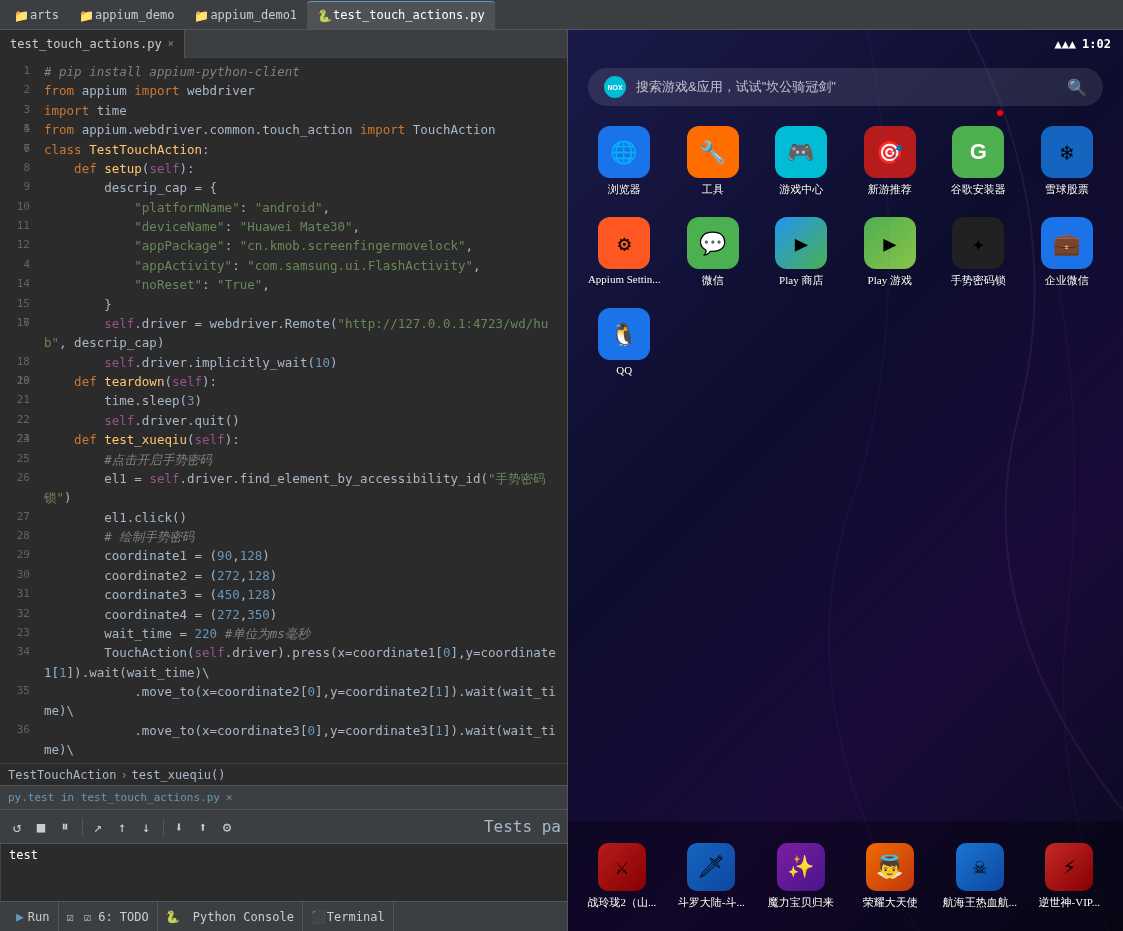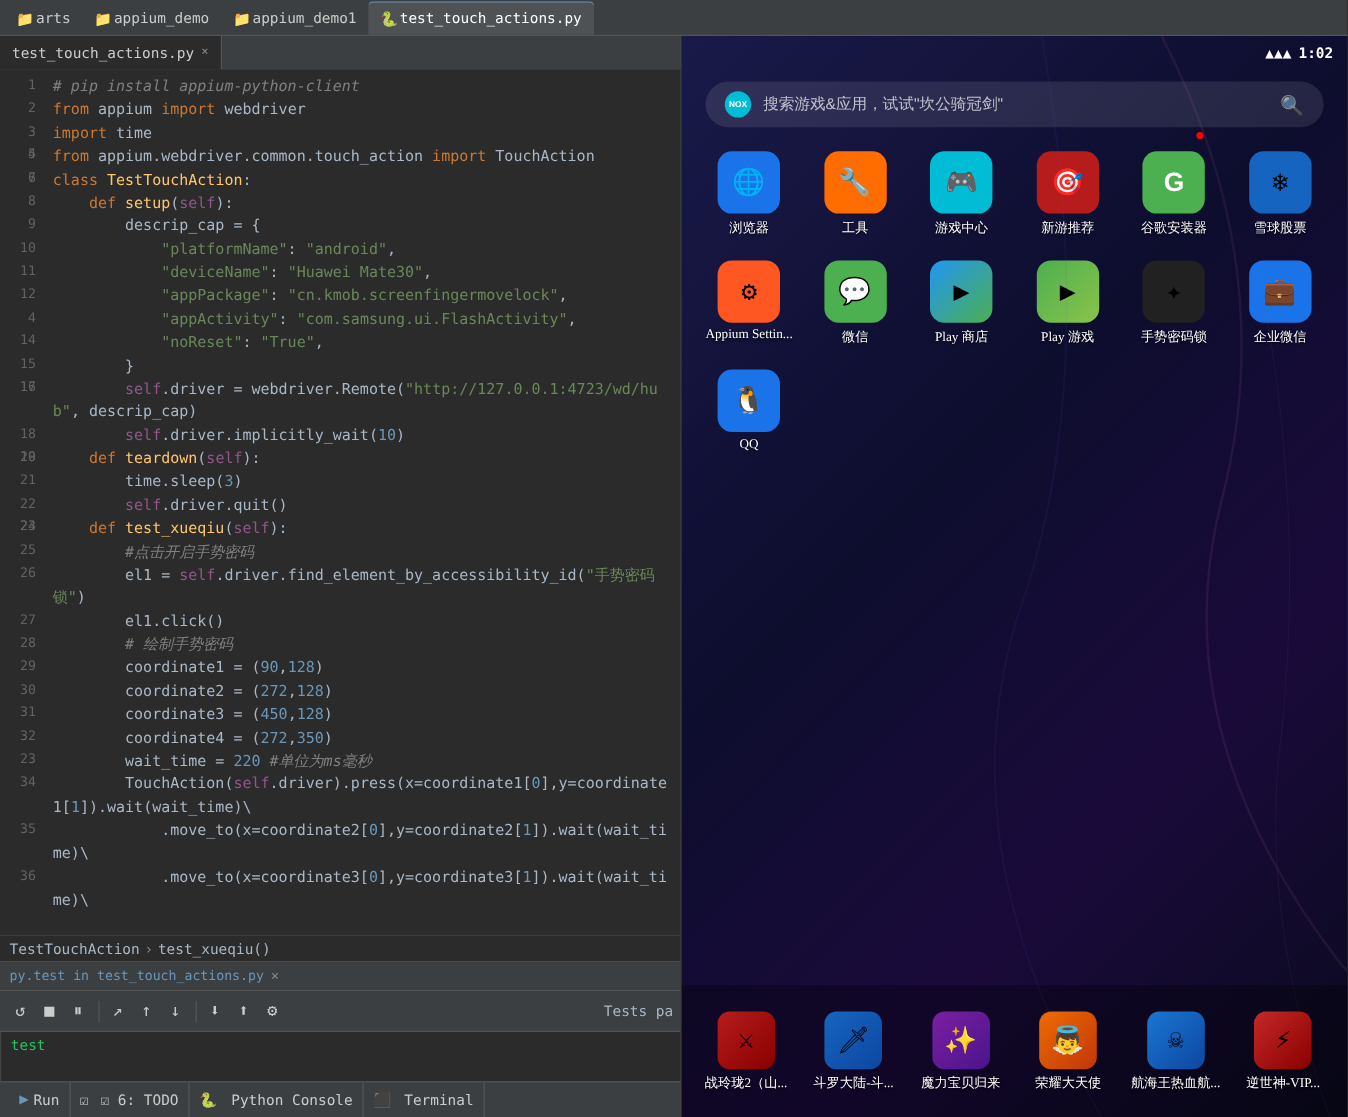--- a/index.html
+++ b/index.html
@@ -115,21 +115,21 @@
     .fn { color: #ffc66d; }
     .str { color: #6a8759; }
     .num { color: #6897bb; }
     .cmt { color: #808080; font-style: italic; }
     .self-kw { color: #94558d; }
     .key-str { color: #6a8759; }
     .val-str { color: #6a8759; }
 
     
     .bottom-panel {
-      height: 100px;
+      height: 116px;
       background: #2b2b2b;
       border-top: 1px solid #555;
       display: flex;
       flex-direction: column;
       flex-shrink: 0;
     }
     .test-toolbar {
       display: flex;
       align-items: center;
       padding: 4px 6px;
@@ -146,21 +146,21 @@
       justify-content: center;
       cursor: pointer;
       color: #ccc;
       font-size: 14px;
       margin-right: 2px;
       border-radius: 3px;
     }
     .toolbar-sep { width: 1px; height: 18px; background: #555; margin: 0 4px; }
     .test-status-right {
       margin-left: auto;
-      font-size: 12px;
+      font-size: 16px;
       color: #a9b7c6;
     }
 
     .test-body {
       display: flex;
       flex: 1;
       overflow: hidden;
     }
     .test-tree {
       flex: 1;
@@ -184,21 +184,21 @@
       display: inline-block;
       animation: spin 1s linear infinite;
     }
     @keyframes spin { to { transform: rotate(360deg); } }
     .test-output-right {
       width: 180px;
       background: #2b2b2b;
       border-left: 1px solid #444;
       padding: 4px 8px;
       font-size: 12px;
-      color: #22c55e;
+      color: #ffffff;
       overflow: auto;
     }
 
     
     .status-bar {
       height: 30px;
       background: #3c3f41;
       border-top: 1px solid #555;
       display: flex;
       align-items: center;
@@ -467,21 +467,21 @@
       <div class="status-item">
         <span>☑</span>
         <span style="margin-left:10px;">☑ 6: TODO</span>
       </div>
       <div class="status-item">
         <span class="status-green">🐍</span>
         <span style="margin-left:12px;">Python Console</span>
       </div>
       <div class="status-item">
         <span>⬛</span>
-        <span style="margin-left:11px;">Terminal</span>
+        <span style="margin-left:1px;">Terminal</span>
       </div>
     </div>
   </div>
 
   <div class="phone-panel">
     <div class="phone-screen">
 
       <svg class="deco-curve" style="top:0;left:0;width:100%;height:100%;" viewBox="0 0 555 931" preserveAspectRatio="none">
         <path d="M400,0 Q500,200 450,400 Q400,600 550,800 Q600,850 555,931" stroke="rgba(180,100,180,0.4)" stroke-width="2" fill="none"></path>
         <path d="M300,0 Q350,300 280,500 Q220,700 350,931" stroke="rgba(100,80,200,0.3)" stroke-width="1.5" fill="none"></path>

